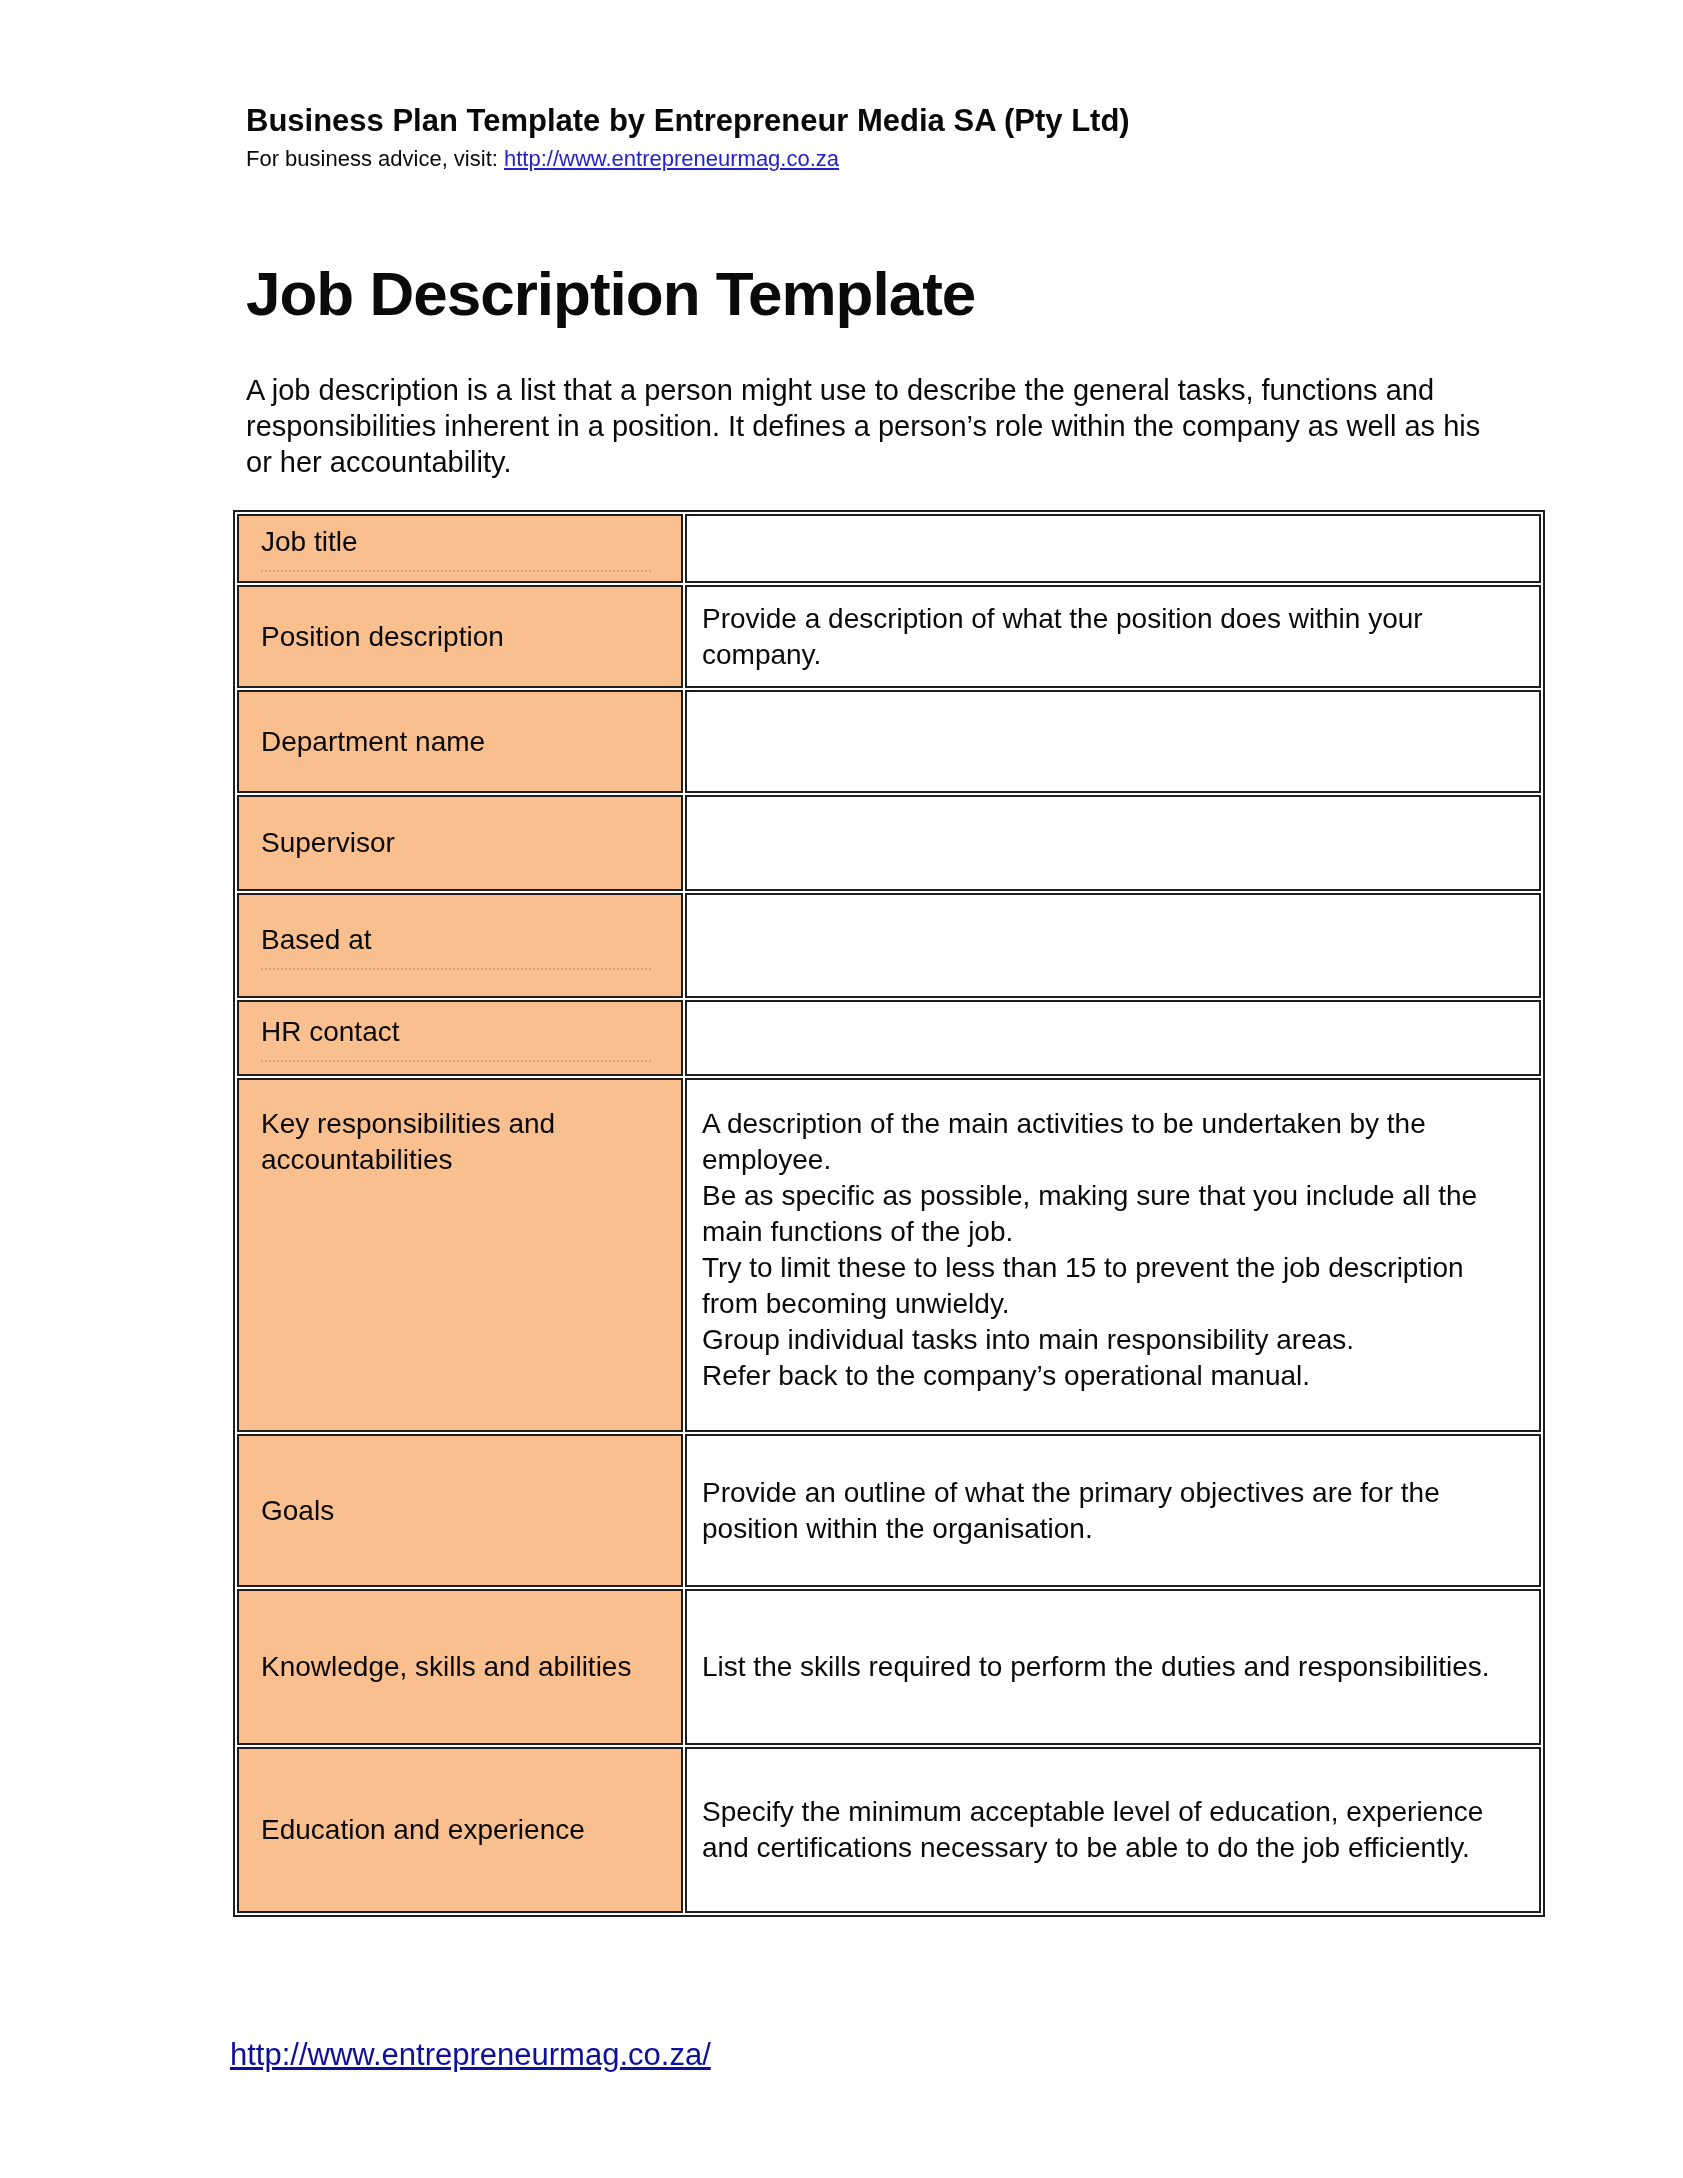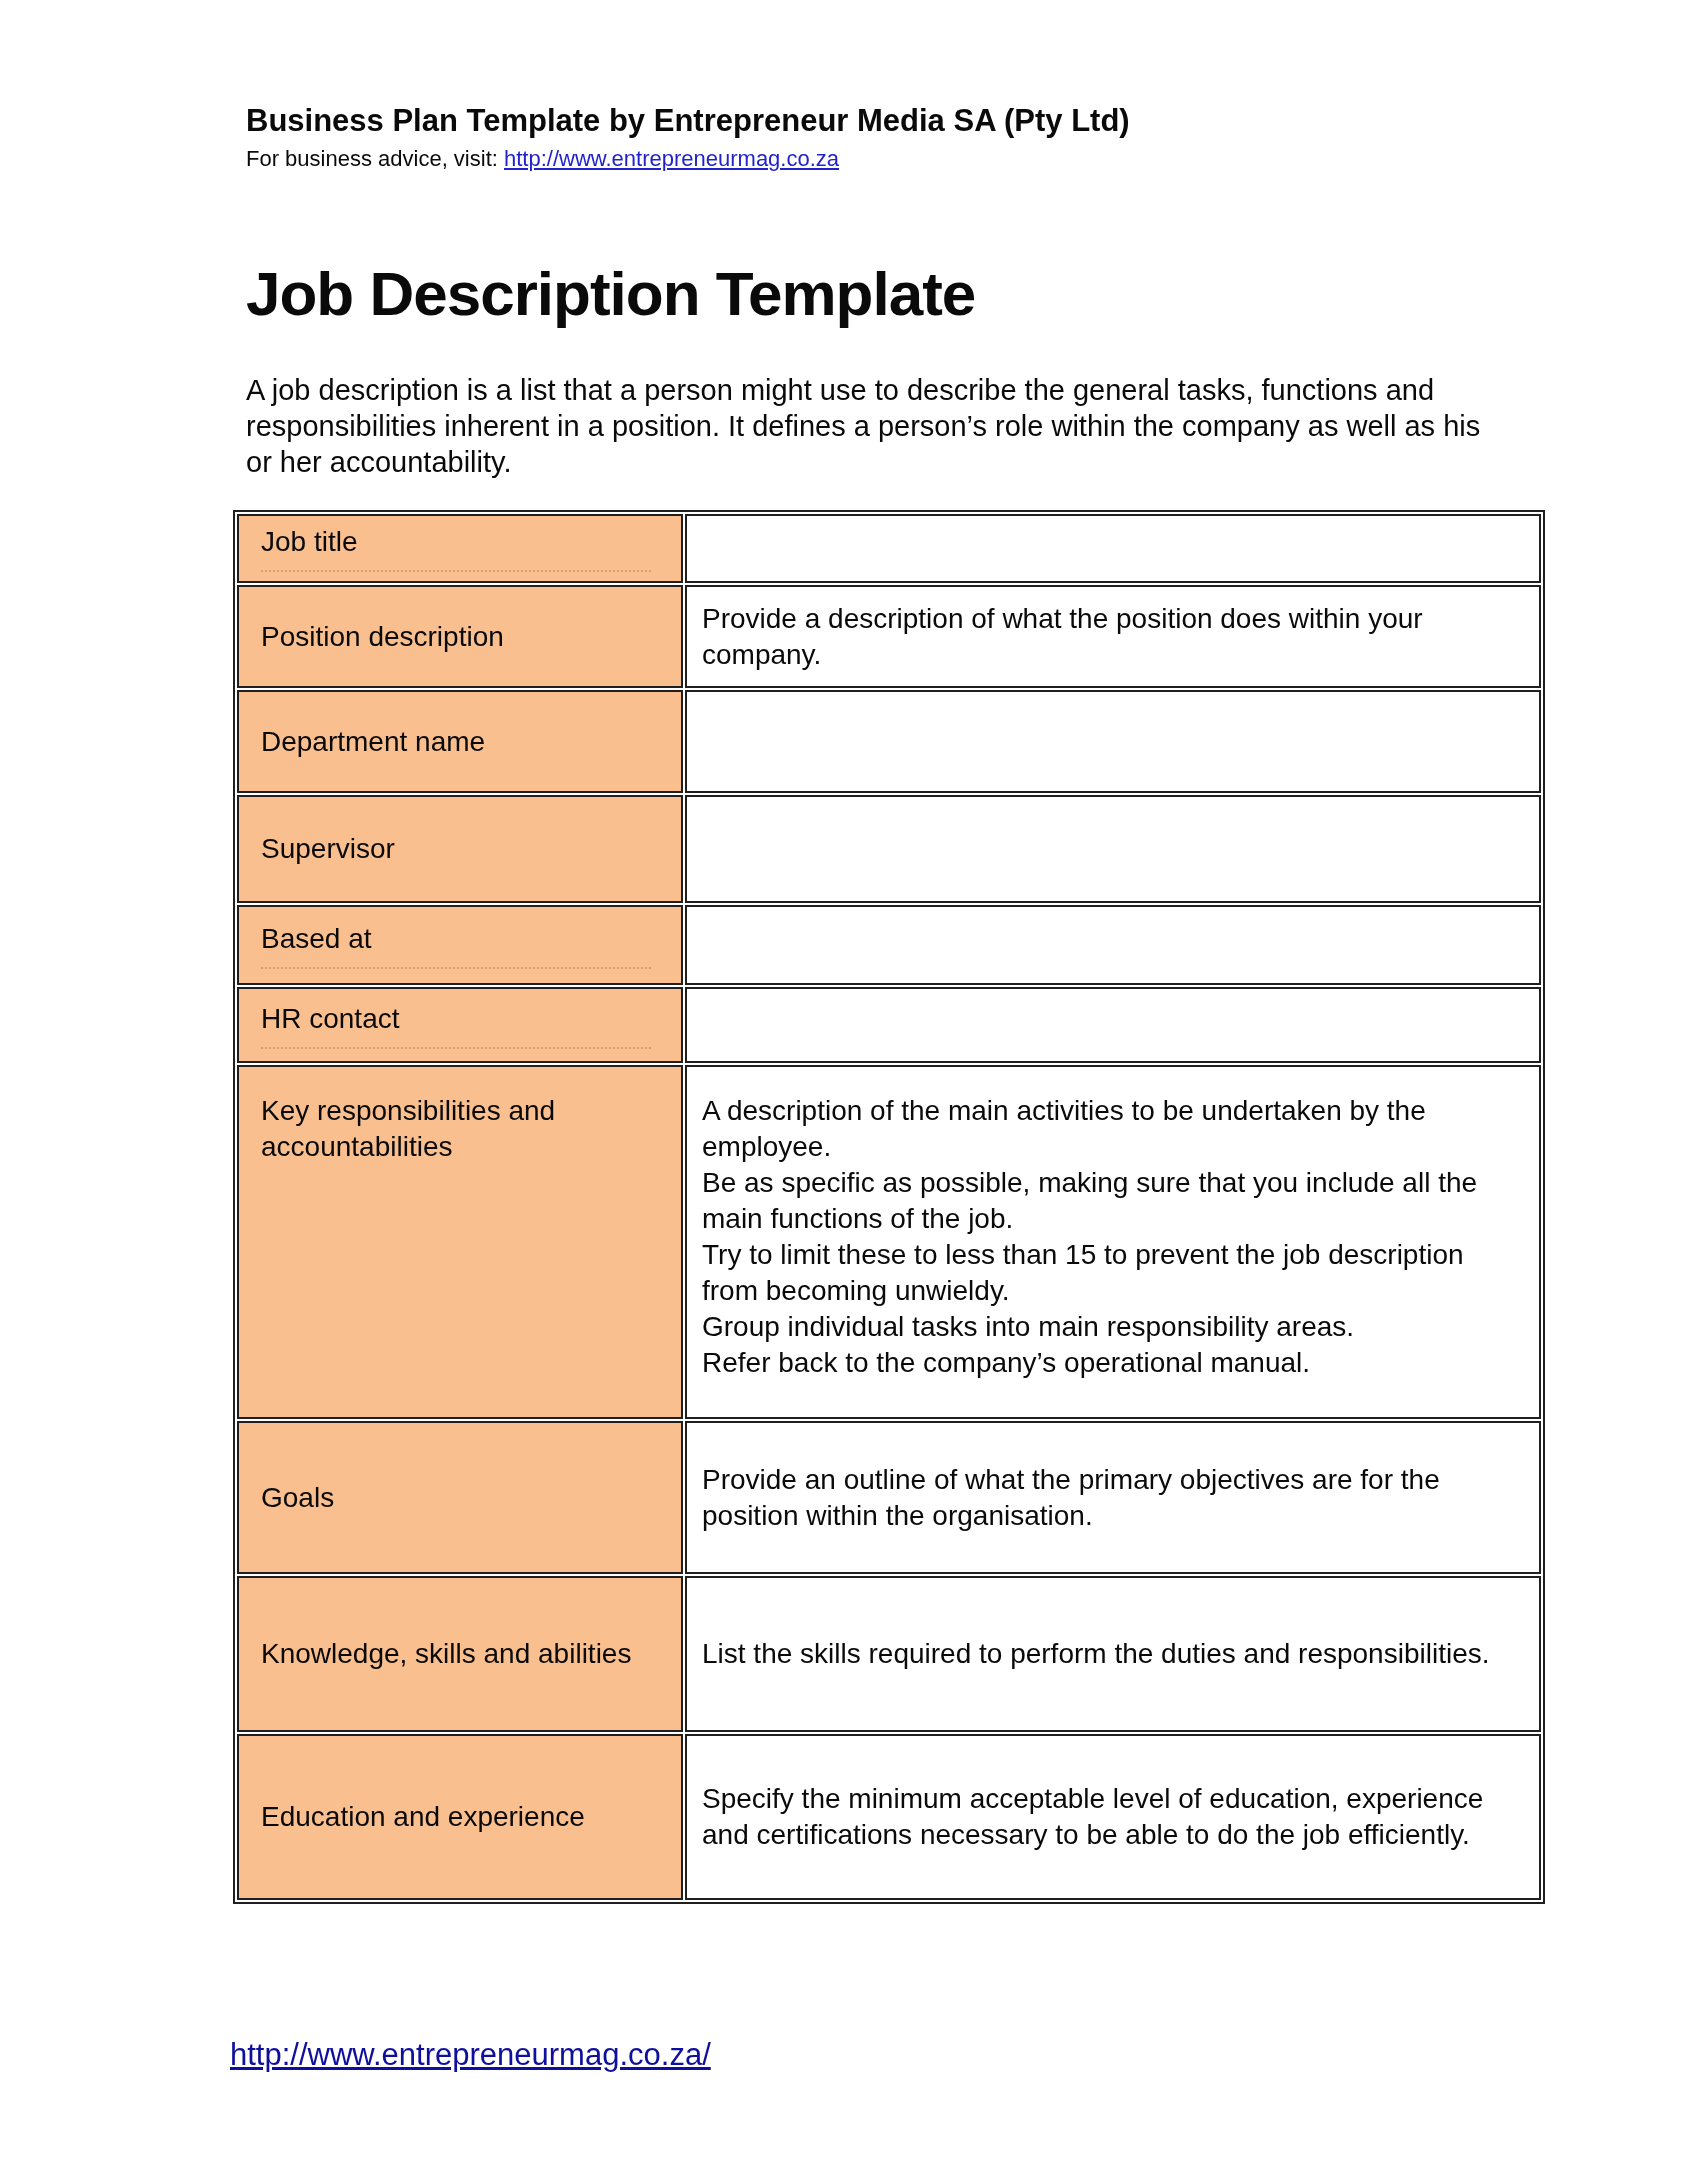--- a/index.html
+++ b/index.html
@@ -38,22 +38,22 @@
     padding:6px 14px 6px 22px;
   }
   td.value-cell{
     background:#ffffff;
     padding:6px 22px 6px 15px;
   }
   
   tr.r-job-title{height:69px}
   tr.r-position-description{height:103px}
   tr.r-department-name{height:103px}
-  tr.r-supervisor{height:108px}
-  tr.r-based-at{height:80px}
+  tr.r-supervisor{height:96px}
+  tr.r-based-at{height:105px}
   tr.r-hr-contact{height:76px}
   tr.r-key-responsibilities{height:354px}
   tr.r-goals{height:153px}
   tr.r-knowledge-skills{height:156px}
   tr.r-education-experience{height:166px}
 
   tr.r-job-title td{vertical-align:top;padding-top:8px;}
   tr.r-key-responsibilities td{vertical-align:top;padding-top:26px;}
 
   

